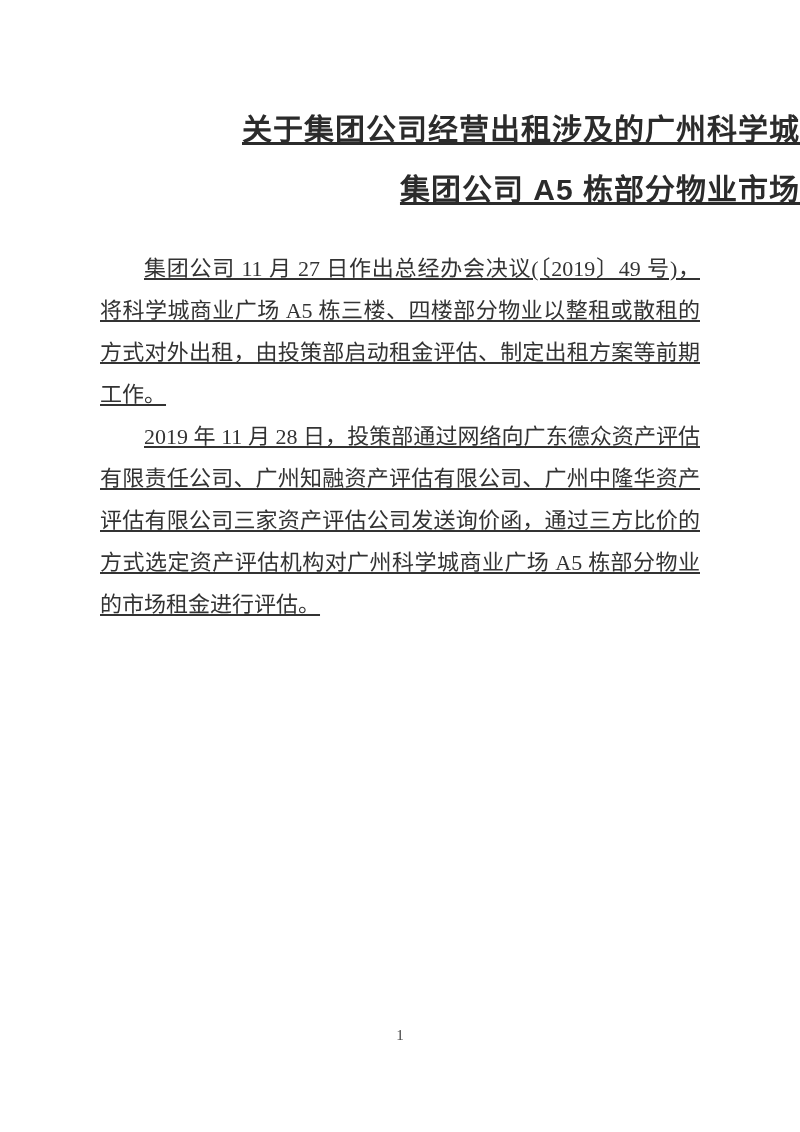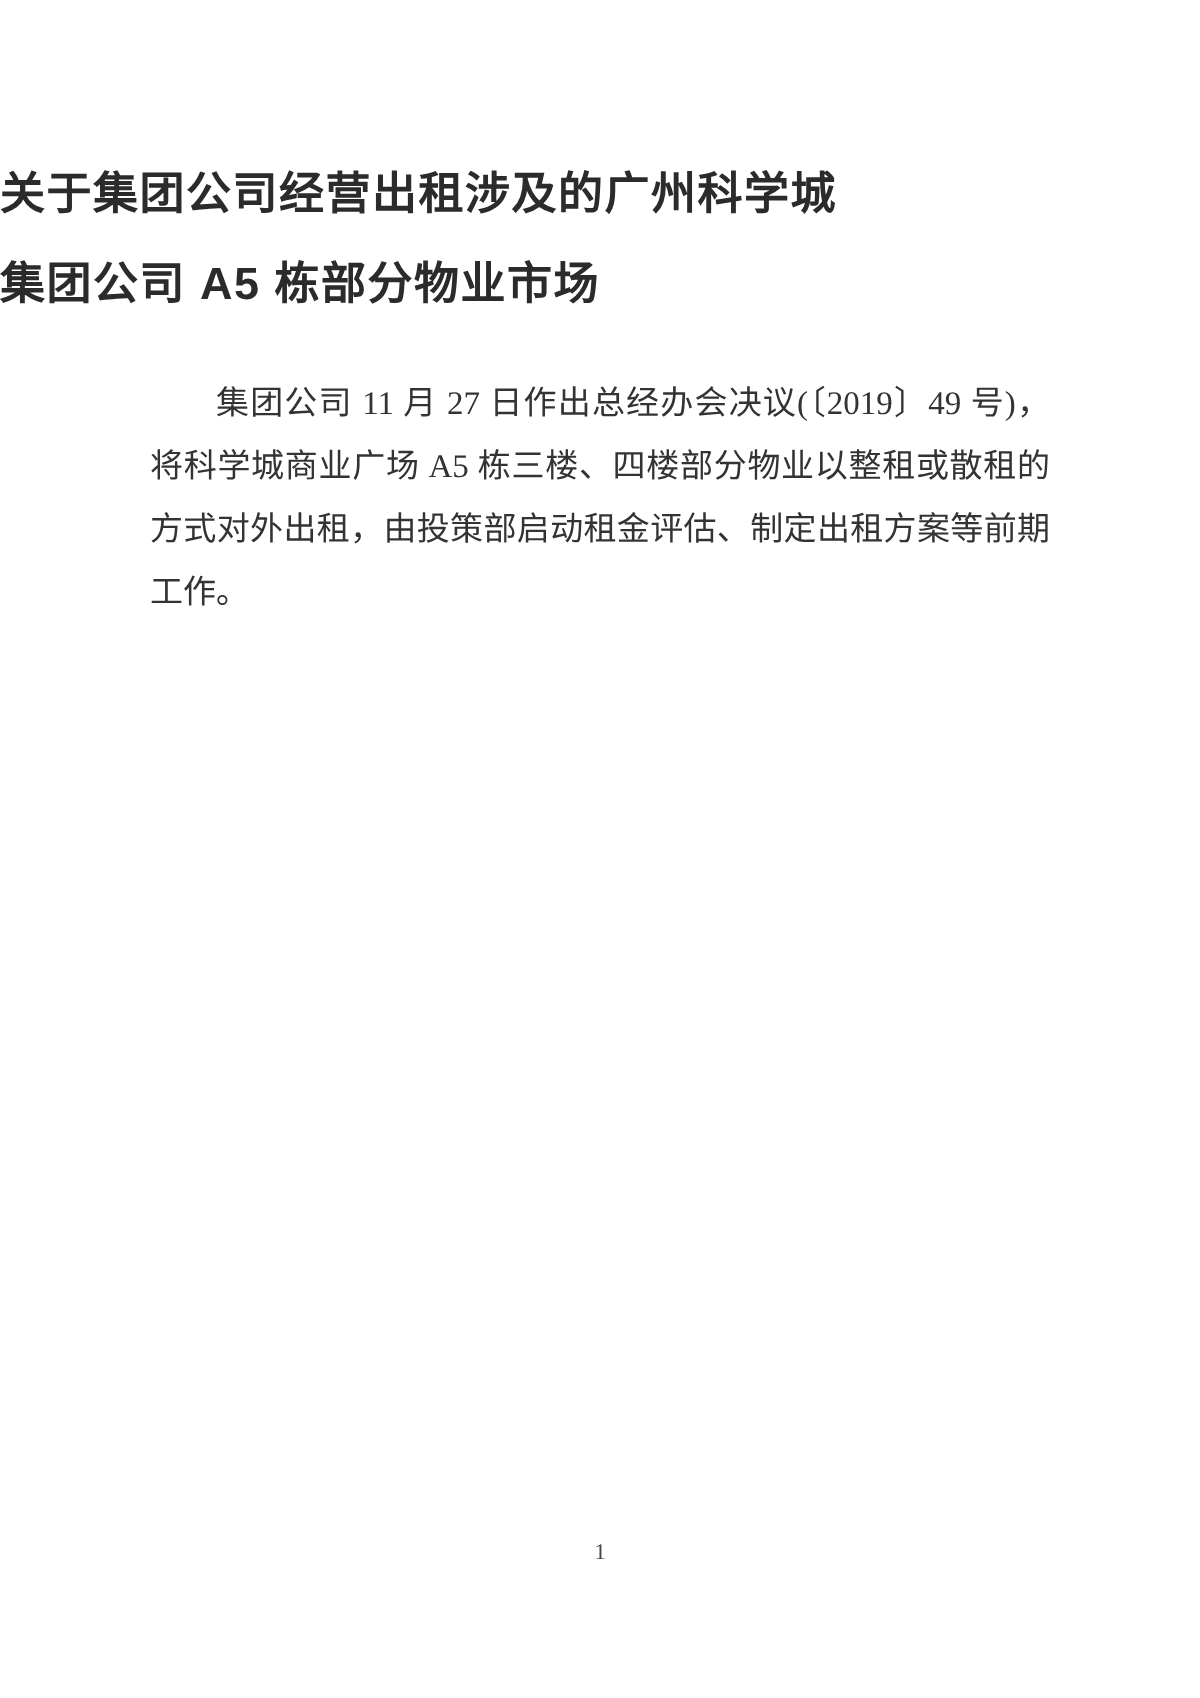--- a/index.html
+++ b/index.html
@@ -12,43 +12,45 @@
     width: 800px;
     height: 1132px;
     margin: 0 auto;
     background: #ffffff;
     color: #2e2e2e;
     overflow: hidden;
     box-sizing: border-box;
   }
   .doc-title {
     margin-top: 100px;
-    text-align: left;
+    text-align: right;
     font-family: "Liberation Sans", "DejaVu Sans", sans-serif;
     font-weight: 700;
     font-size: 30px;
     color: #2b2b2b;
     letter-spacing: 1px;
+    text-decoration: underline;
   }
   .doc-title .title-line {
     line-height: 60px;
     white-space: nowrap;
   }
   .doc-body {
     margin: 28px 100px 0 100px;
     font-family: "Liberation Serif", "DejaVu Serif", serif;
     font-size: 22px;
     line-height: 42px;
     color: #333333;
     text-align: justify;
   }
   .doc-body p {
     margin: 0;
     text-indent: 2em;
     word-break: break-all;
+    text-decoration: underline;
   }
   .page-footer {
     position: absolute;
     left: 0;
     right: 0;
     bottom: 88px;
     text-align: center;
     font-family: "Liberation Serif", "DejaVu Serif", serif;
     font-size: 15px;
     color: #444444;
@@ -59,19 +61,20 @@
 
 <div class="page">
 
   <div class="doc-title">
     <div class="title-line">关于集团公司经营出租涉及的广州科学城</div>
     <div class="title-line">集团公司 A5 栋部分物业市场</div>
   </div>
 
   <div class="doc-body">
     <p>集团公司 11 月 27 日作出总经办会决议(〔2019〕49 号)，将科学城商业广场 A5 栋三楼、四楼部分物业以整租或散租的方式对外出租，由投策部启动租金评估、制定出租方案等前期工作。</p>
+    <p>2019 年 11 月 28 日，投策部通过网络向广东德众资产评估有限责任公司、广州知融资产评估有限公司、广州中隆华资产评估有限公司三家资产评估公司发送询价函，通过三方比价的方式选定资产评估机构对广州科学城商业广场 A5 栋部分物业的市场租金进行评估。</p>
   </div>
 
   <div class="page-footer">
     <span>1</span>
   </div>
 
 </div>
 
 </body></html>

